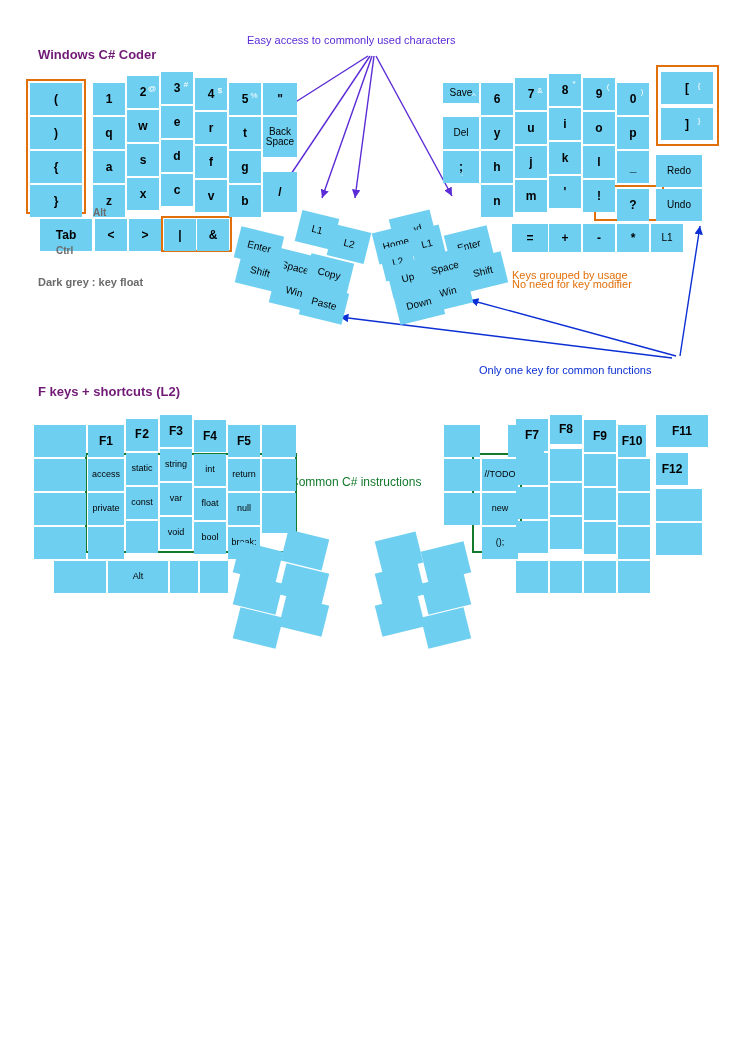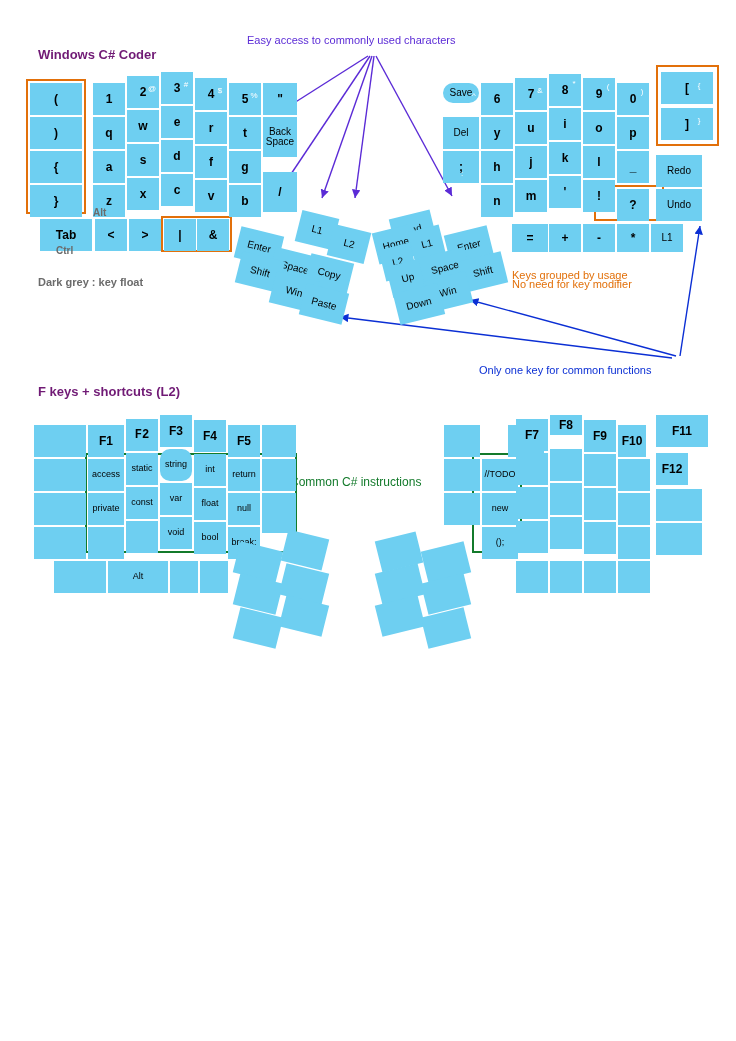--- a/index.html
+++ b/index.html
@@ -120,21 +120,21 @@
 
 <div class="key k-main" style="left:40px;top:219px;width:52px;height:32px;">Tab</div>
 <div class="key k-main" style="left:95px;top:219px;width:32px;height:32px;">&lt;</div>
 <div class="key k-main" style="left:129px;top:219px;width:32px;height:32px;">&gt;</div>
 <div class="key k-main" style="left:164px;top:219px;width:32px;height:32px;">|</div>
 <div class="key k-main" style="left:197px;top:219px;width:32px;height:32px;">&amp;</div>
 
 <div class="note-grey" style="left:93px;top:207px;font-size:10px;">Alt</div>
 <div class="note-grey" style="left:56px;top:245px;font-size:10px;">Ctrl</div>
 
-<div class="key small" style="left:443px;top:83px;width:36px;height:20px;border-radius:10px;">Save</div>
+<div class="key small" style="left:443px;top:83px;width:36px;height:20px;">Save</div>
 <div class="key k-main" style="left:481px;top:83px;width:32px;height:32px;">6</div>
 <div class="key k-main" style="left:515px;top:78px;width:32px;height:32px;">7</div>
 <div class="key k-main" style="left:549px;top:74px;width:32px;height:32px;">8</div>
 <div class="key k-main" style="left:583px;top:78px;width:32px;height:32px;">9</div>
 <div class="key k-main" style="left:617px;top:83px;width:32px;height:32px;">0</div>
 <div class="key k-main" style="left:661px;top:72px;width:52px;height:32px;">[</div>
 <div class="key tiny" style="left:467px;top:90px;width:14px;height:12px;background:none;color:#ffffff;">^</div>
 <div class="key tiny" style="left:533px;top:85px;width:14px;height:12px;background:none;color:#ffffff;">&amp;</div>
 <div class="key tiny" style="left:567px;top:78px;width:14px;height:12px;background:none;color:#ffffff;">*</div>
 <div class="key tiny" style="left:601px;top:81px;width:14px;height:12px;background:none;color:#ffffff;">(</div>
@@ -196,21 +196,21 @@
 <div class="key k-main" style="left:88px;top:425px;width:36px;height:32px;">F1</div>
 <div class="key k-main" style="left:126px;top:419px;width:32px;height:32px;font-family:Liberation Mono, monospace;">F2</div>
 <div class="key k-main" style="left:160px;top:415px;width:32px;height:32px;">F3</div>
 <div class="key k-main" style="left:194px;top:420px;width:32px;height:32px;">F4</div>
 <div class="key k-main" style="left:228px;top:425px;width:32px;height:32px;">F5</div>
 <div class="key blank" style="left:262px;top:425px;width:34px;height:32px;"></div>
 
 <div class="key blank" style="left:34px;top:459px;width:52px;height:32px;"></div>
 <div class="key xsmall" style="left:88px;top:459px;width:36px;height:32px;">access</div>
 <div class="key xsmall" style="left:126px;top:453px;width:32px;height:32px;">static</div>
-<div class="key xsmall" style="left:160px;top:449px;width:32px;height:32px;border-radius:10px;">string</div>
+<div class="key xsmall" style="left:160px;top:449px;width:32px;height:32px;">string</div>
 <div class="key xsmall" style="left:194px;top:454px;width:32px;height:32px;">int</div>
 <div class="key xsmall" style="left:228px;top:459px;width:32px;height:32px;">return</div>
 <div class="key blank" style="left:262px;top:459px;width:34px;height:32px;"></div>
 
 <div class="key blank" style="left:34px;top:493px;width:52px;height:32px;"></div>
 <div class="key xsmall" style="left:88px;top:493px;width:36px;height:32px;">private</div>
 <div class="key xsmall" style="left:126px;top:487px;width:32px;height:32px;">const</div>
 <div class="key xsmall" style="left:160px;top:483px;width:32px;height:32px;">var</div>
 <div class="key xsmall" style="left:194px;top:488px;width:32px;height:32px;">float</div>
 <div class="key xsmall" style="left:228px;top:493px;width:32px;height:32px;">null</div>
@@ -238,21 +238,21 @@
 <div class="key blank rot-l" style="left:378px;top:568px;width:44px;height:32px;"></div>
 <div class="key blank rot-l" style="left:378px;top:600px;width:44px;height:32px;"></div>
 <div class="key blank rot-l" style="left:424px;top:546px;width:44px;height:32px;"></div>
 <div class="key blank rot-l" style="left:424px;top:578px;width:44px;height:32px;"></div>
 <div class="key blank rot-l" style="left:424px;top:612px;width:44px;height:32px;"></div>
 <div class="key blank rot-l" style="left:378px;top:536px;width:42px;height:32px;"></div>
 
 <div class="key blank" style="left:444px;top:425px;width:36px;height:32px;"></div>
 <div class="key k-main" style="left:508px;top:425px;width:36px;height:32px;">F6</div>
 <div class="key k-main" style="left:516px;top:419px;width:32px;height:32px;">F7</div>
-<div class="key k-main" style="left:550px;top:415px;width:32px;height:20px;">F8</div>
+<div class="key k-main" style="left:550px;top:415px;width:32px;height:29px;">F8</div>
 <div class="key k-main" style="left:584px;top:420px;width:32px;height:32px;">F9</div>
 <div class="key k-main" style="left:618px;top:425px;width:28px;height:32px;">F10</div>
 <div class="key k-main" style="left:656px;top:415px;width:52px;height:32px;">F11</div>
 
 <div class="key blank" style="left:444px;top:459px;width:36px;height:32px;"></div>
 <div class="key xsmall" style="left:482px;top:459px;width:36px;height:32px;">//TODO</div>
 <div class="key blank" style="left:516px;top:453px;width:32px;height:32px;"></div>
 <div class="key blank" style="left:550px;top:449px;width:32px;height:32px;"></div>
 <div class="key blank" style="left:584px;top:454px;width:32px;height:32px;"></div>
 <div class="key blank" style="left:618px;top:459px;width:32px;height:32px;"></div>

